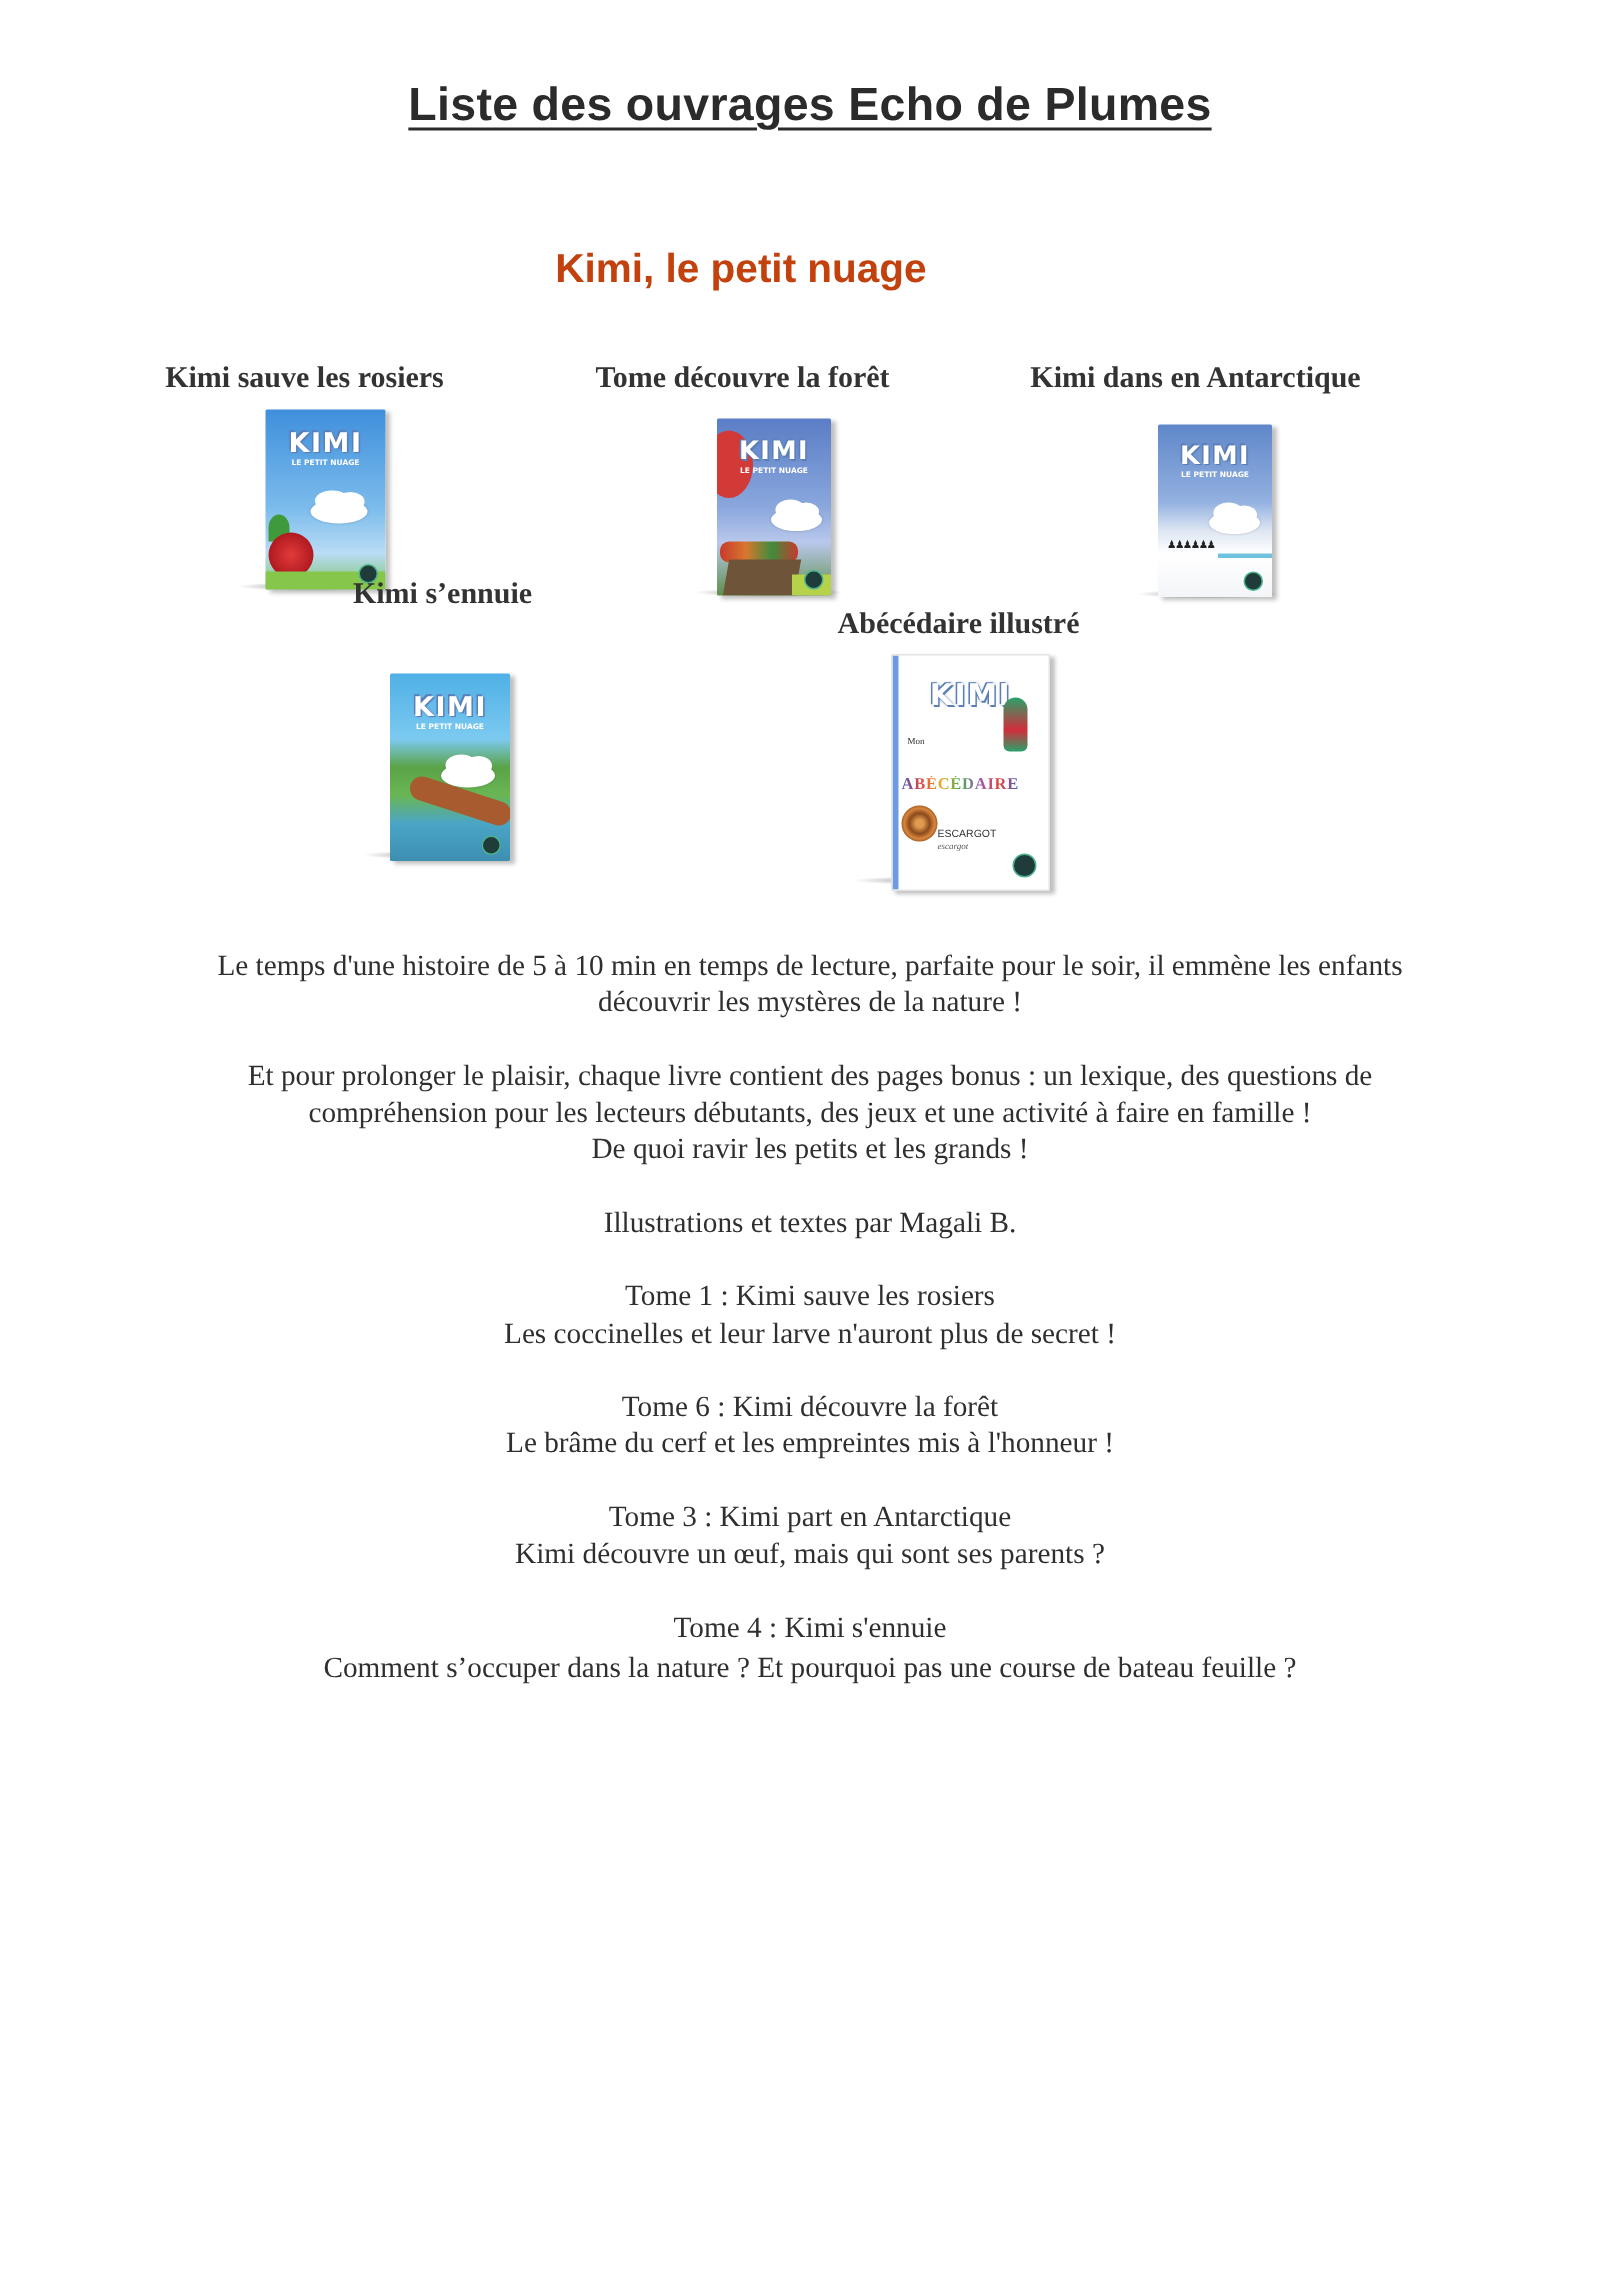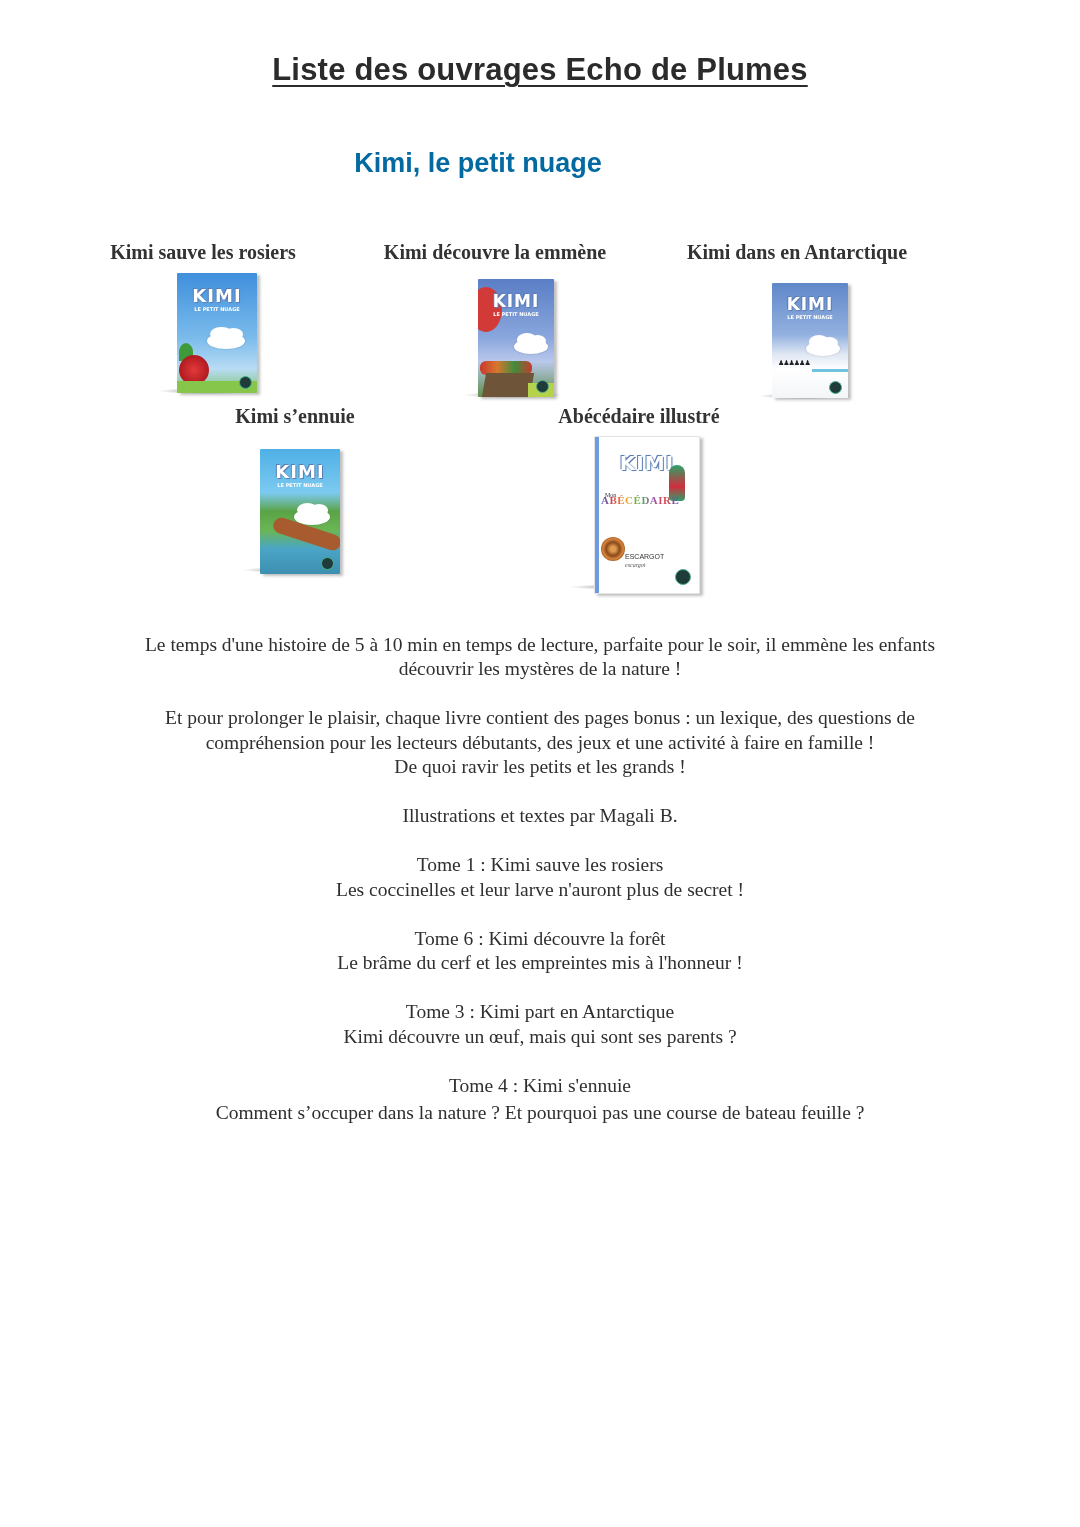--- a/index.html
+++ b/index.html
@@ -6,21 +6,21 @@
     body { width: 1080px; height: 1527px; position: relative; overflow: hidden; }
     .page-title {
       position: absolute; top: 52px; left: 0; width: 1080px; text-align: center;
       font-family: "Liberation Sans", sans-serif; font-weight: bold; font-size: 31px;
       color: #2b2b2b; text-decoration: underline; text-decoration-thickness: 2px; text-underline-offset: 5px;
       margin: 0; letter-spacing: 0.2px;
     }
     .series-title {
       position: absolute; top: 148px; left: 0; width: 956px; text-align: center;
       font-family: "Liberation Sans", sans-serif; font-weight: bold; font-size: 27px;
-      color: #0369a1; margin: 0;
+      color: #c2410c; margin: 16px;
     }
     .book-title {
       position: absolute; white-space: nowrap;
       font-family: "Liberation Serif", serif; font-weight: bold; font-size: 20px; color: #333;
       transform: translateX(-50%);
     }
     .cover {
       position: absolute; border-radius: 1px;
       box-shadow: 3px 2px 3px rgba(0,0,0,0.25);
       overflow: hidden;
@@ -72,21 +72,21 @@
     <div class="subtitle" style="top:33px;">LE PETIT NUAGE</div>
     <div class="cloud" style="left:30px; top:60px; width:38px; height:16px;"></div>
     <div style="position:absolute; left:2px; top:70px; width:14px; height:18px; background:#3f9a3c; border-radius:50% 50% 0 0;"></div>
     <div style="position:absolute; left:2px; top:82px; width:30px; height:30px; background:radial-gradient(circle,#e23a3a 0%,#b01a20 70%); border-radius:50%;"></div>
     <div style="position:absolute; left:0; right:0; bottom:0; height:12px; background:#86c64a;"></div>
     <div class="logo-badge" style="right:5px; bottom:4px;"></div>
   </div>
 </div>
 
 <div>
-  <div class="book-title" style="left:495px; top:241px;">Kimi découvre la emmène</div>
+  <div class="book-title" style="left:495px; top:241px;">Tome découvre la forêt</div>
   <div class="cover-shadow" style="left:463px; top:392px; width:100px;"></div>
   <div class="cover" style="left:478px; top:279px; width:76px; height:118px; background:linear-gradient(180deg,#5a7ec6 0%,#8aa7dd 50%,#b9c8ec 70%,#5f8f4a 100%);">
     <div style="position:absolute; left:-8px; top:8px; width:32px; height:45px; background:#d23a37; border-radius:50%;"></div>
     <div class="kimi-logo" style="top:12px; font-size:17px;">KIMI</div>
     <div class="subtitle" style="top:32px;">LE PETIT NUAGE</div>
     <div class="cloud" style="left:36px; top:60px; width:34px; height:15px;"></div>
     <div style="position:absolute; left:2px; top:82px; width:52px; height:14px; background:linear-gradient(90deg,#c73a2d,#d8772e,#3f8c3c,#c73a2d); border-radius:6px;"></div>
     <div style="position:absolute; left:6px; top:94px; width:48px; height:24px; background:#6e5438; transform:skewX(-10deg);"></div>
     <div style="position:absolute; right:0; bottom:0; width:26px; height:14px; background:#b6d24a;"></div>
     <div class="logo-badge" style="right:5px; bottom:4px;"></div>
@@ -100,40 +100,40 @@
     <div class="kimi-logo" style="top:11px; font-size:17px;">KIMI</div>
     <div class="subtitle" style="top:31px;">LE PETIT NUAGE</div>
     <div class="cloud" style="left:34px; top:58px; width:34px; height:15px;"></div>
     <div style="position:absolute; left:6px; top:76px; width:44px; height:8px; font-size:7px; line-height:8px; color:#222; letter-spacing:-1px;">♟♟♟♟♟♟</div>
     <div style="position:absolute; left:40px; top:86px; width:36px; height:3px; background:#6fc3e0;"></div>
     <div class="logo-badge" style="right:6px; bottom:4px;"></div>
   </div>
 </div>
 
 <div>
-  <div class="book-title" style="left:295px; top:405px;text-align:center;">Kimi s’ennuie</div>
+  <div class="book-title" style="left:295px; top:385px;text-align:center;">Kimi s’ennuie</div>
   <div class="cover-shadow" style="left:242px; top:567px; width:100px;"></div>
   <div class="cover" style="left:260px; top:449px; width:80px; height:125px; background:linear-gradient(180deg,#4fb0e6 0%,#7ccaf0 35%,#5aa347 50%,#6ab654 65%,#4aa5c7 80%,#3d8fb0 100%);">
     <div class="kimi-logo" style="top:12px; font-size:18px;">KIMI</div>
     <div class="subtitle" style="top:33px;">LE PETIT NUAGE</div>
     <div class="cloud" style="left:34px; top:60px; width:36px; height:16px;"></div>
     <div style="position:absolute; left:12px; top:77px; width:70px; height:16px; background:#a85b2e; transform:rotate(18deg); border-radius:8px;"></div>
     <div class="logo-badge" style="right:6px; bottom:4px;"></div>
   </div>
 </div>
 
 <div>
   <div class="book-title" style="left:639px; top:405px;">Abécédaire illustré</div>
   <div class="cover-shadow" style="left:568px; top:584px; width:125px;"></div>
   <div class="cover" style="left:594px; top:436px; width:104px; height:156px; background:#ffffff; border:1px solid #e4e4e4;">
     <div style="position:absolute; left:0; top:0; bottom:0; width:4px; background:#6e9be0;"></div>
     <div class="kimi-logo" style="top:14px; font-size:20px;">KIMI</div>
     <div style="position:absolute; left:74px; top:28px; width:16px; height:36px; background:linear-gradient(180deg,#2aa36a,#d12d3c 60%,#2aa36a); border-radius:8px 8px 4px 4px;"></div>
     <div style="position:absolute; left:10px; top:55px; font-family:'Liberation Serif',serif; font-size:6px; color:#333;">Mon</div>
-    <div style="position:absolute; left:6px; top:57px; font-family:'Liberation Serif',serif; font-weight:bold; font-size:11px; letter-spacing:0.5px; background:linear-gradient(90deg,#3b5bd1,#e0483e,#f0a52c,#4bb04c,#9b59b6,#e0483e,#3b5bd1); -webkit-background-clip:text; background-clip:text; color:transparent;">ABÉCÉDAIRE</div>
+    <div style="position:absolute; left:6px; top:80px; font-family:'Liberation Serif',serif; font-weight:bold; font-size:11px; letter-spacing:0.5px; background:linear-gradient(90deg,#3b5bd1,#e0483e,#f0a52c,#4bb04c,#9b59b6,#e0483e,#3b5bd1); -webkit-background-clip:text; background-clip:text; color:transparent;">ABÉCÉDAIRE</div>
     <div style="position:absolute; left:6px; top:100px; width:24px; height:24px; border-radius:50%; background:radial-gradient(circle,#e19b4f 15%,#8a4a1c 40%,#d9853b 60%,#7a3e14 80%);"></div>
     <div style="position:absolute; left:30px; top:116px; font-family:'Liberation Sans',sans-serif; font-size:7px; color:#333;">ESCARGOT</div>
     <div style="position:absolute; left:30px; top:125px; font-family:'Liberation Serif',serif; font-style:italic; font-size:6px; color:#555;">escargot</div>
     <div class="logo-badge" style="right:8px; bottom:8px; width:14px; height:14px;"></div>
   </div>
 </div>
 
 <div class="text-block" style="top:608px;">
   <p style="margin-top:24.5px;">Le temps d'une histoire de 5 à 10 min en temps de lecture, parfaite pour le soir, il emmène les enfants</p>
   <p>découvrir les mystères de la nature !</p>

